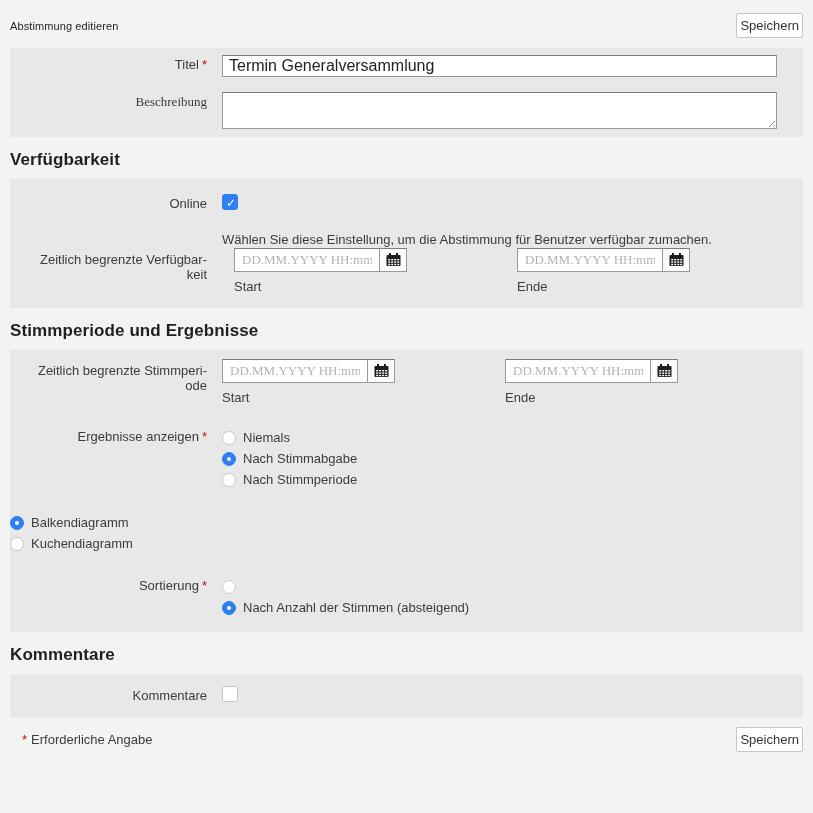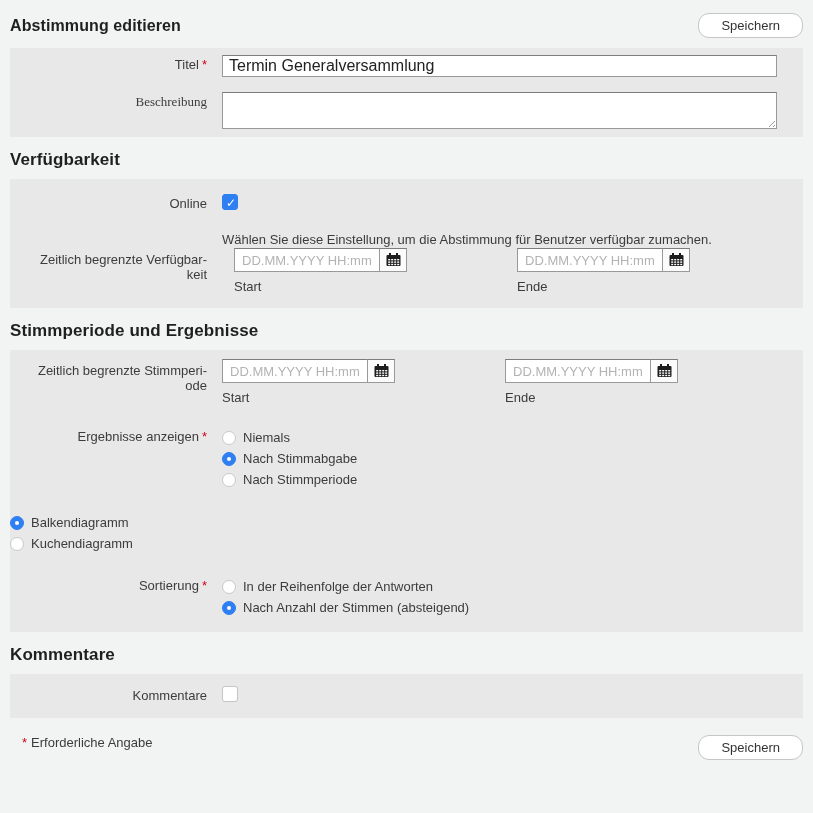--- a/index.html
+++ b/index.html
@@ -6,24 +6,24 @@
   body{
     width:813px;height:813px;overflow:hidden;
     background:#f2f3f3;
     font-family:"Liberation Sans","DejaVu Sans",sans-serif;
     color:#3c3c3c;
     -webkit-font-smoothing:antialiased;
   }
   .page{padding:0 10px;}
   
   .topbar{display:flex;justify-content:space-between;align-items:center;padding:13px 0 10px;}
-  .page-title{font-size:16px;font-weight:700;color:#1f1f1f;letter-spacing:.1px;}
+  .page-title{font-size:11px;font-weight:400;color:#1f1f1f;letter-spacing:.1px;}
   .btn{
-    background:#ffffff;border:1px solid #c6c6c6;border-radius:11px;
-    padding:4px 22px;font-size:13px;color:#333;font-family:inherit;cursor:pointer;line-height:15px;
+    background:#ffffff;border:1px solid #c6c6c6;border-radius:2px;
+    padding:4px 3px;font-size:13px;color:#333;font-family:inherit;cursor:pointer;line-height:15px;
   }
   
   .section-heading{font-size:17px;font-weight:700;color:#1f1f1f;margin:13px 0 9px;letter-spacing:.1px;}
   
   .panel{background:#e8e8e8;padding:8px 13px 14px 0;}
   .row{display:flex;}
   .lbl{
     width:197px;flex:none;text-align:right;padding-right:15px;
     font-size:13px;color:#3c3c3c;line-height:20px;
   }
@@ -53,21 +53,21 @@
     color:#fff;font-size:12px;font-weight:bold;line-height:16px;text-align:center;
   }
   .help{font-size:13px;color:#3c3c3c;margin-top:17px;line-height:17px;}
   
   .date-row{display:flex;}
   .date-col{display:flex;flex-direction:column;width:173px;flex:none;}
   .date-col + .date-col{margin-left:110px;}
   .date-group{display:flex;height:24px;box-sizing:border-box;}
   .date-input{
     box-sizing:border-box;width:145px;height:24px;border:1px solid #999;border-top-color:#7c7c7c;border-right:none;
-    padding:2px 7px;font-size:13px;font-family:Liberation Sans, sans-serif;color:#222;background:#fff;outline:none;
+    padding:2px 7px;font-size:13px;font-family:Liberation Serif, serif;color:#222;background:#fff;outline:none;
   }
   .date-input::placeholder{color:#b3b3b3;opacity:1;}
   .txt::placeholder{color:#b3b3b3;opacity:1;}
   .cal-btn{
     box-sizing:border-box;width:28px;height:24px;border:1px solid #999;border-top-color:#7c7c7c;background:#fbfbfb;
     display:flex;align-items:center;justify-content:center;padding:0;cursor:pointer;
   }
   .sub-lbl{font-size:13px;color:#3c3c3c;margin-top:7px;line-height:15px;}
   
   .grp{margin-top:22px;}
@@ -81,21 +81,21 @@
     content:"";position:absolute;left:4px;top:4px;width:4px;height:4px;border-radius:50%;background:#fff;
   }
   .opt-label{font-size:13px;color:#3c3c3c;}
   
   .panel-basic{padding-top:7px;padding-bottom:8px;}
   .panel-basic .row + .row{margin-top:15px;font-family:Liberation Serif, serif;}
   .panel-availability{padding-top:15px;padding-bottom:14px;}
   .panel-voting{padding-top:9px;padding-bottom:14px;}
   .panel-comments{padding-top:12px;padding-bottom:12px;}
   
-  .footer{display:flex;justify-content:space-between;align-items:flex-start;margin-top:17px;gap:40px;}
+  .footer{display:flex;justify-content:space-between;align-items:center;margin-top:9px;gap:40px;}
   .required-note{font-size:13px;color:#3c3c3c;padding-left:12px;}
   .required-note .req{margin-left:0;margin-right:4px;}
 </style>
 </head>
 <body>
 
 <div class="page">
 
   <div class="topbar">
     <div class="page-title">Abstimmung editieren</div>
@@ -291,21 +291,20 @@
           <span class="opt-label">Kuchendiagramm</span>
         </label>
       </div>
     </div>
 
     <div class="row grp">
       <div class="lbl"><span>Sortierung</span><span class="req">*</span></div>
       <div class="ctl">
         <label class="opt">
           <span class="radio"></span>
-          <span class="opt-label">In der Reihenfolge der Antworten</span>
         </label>
         <label class="opt">
           <span class="radio on"></span>
           <span class="opt-label">Nach Anzahl der Stimmen (absteigend)</span>
         </label>
       </div>
     </div>
   </div>
 
   <div class="section-heading">Kommentare</div>

